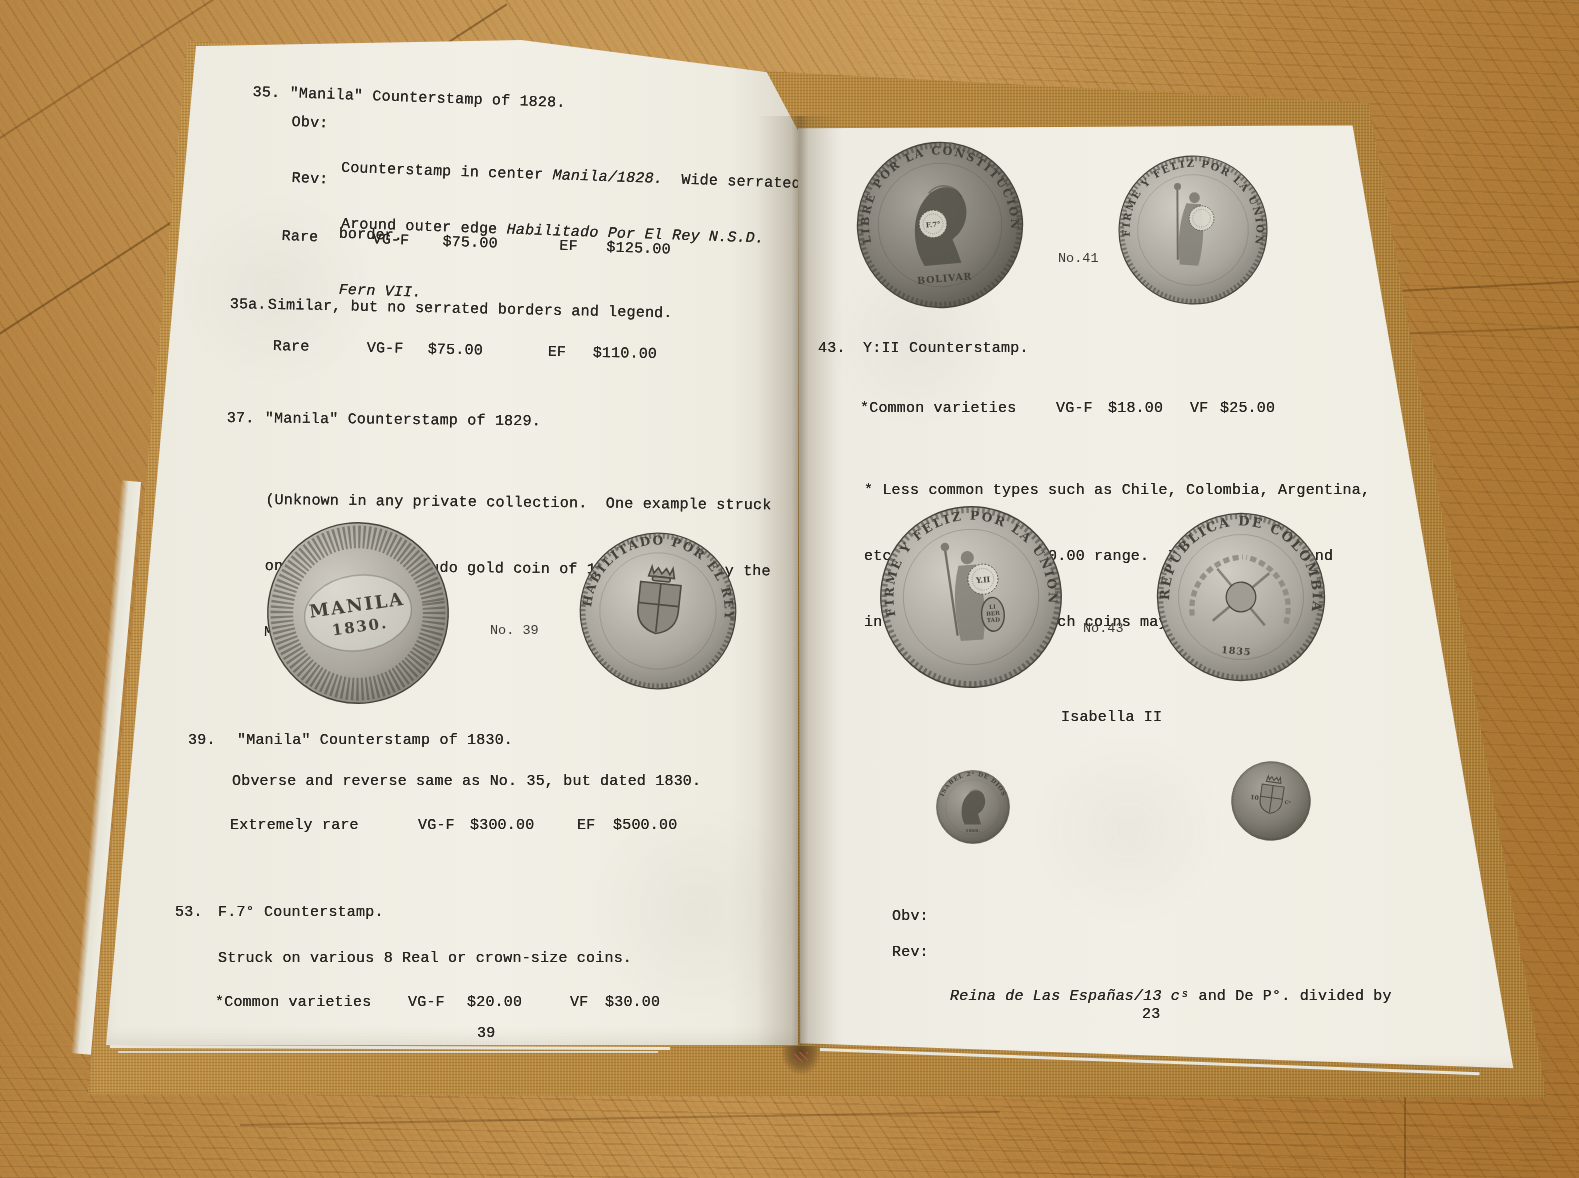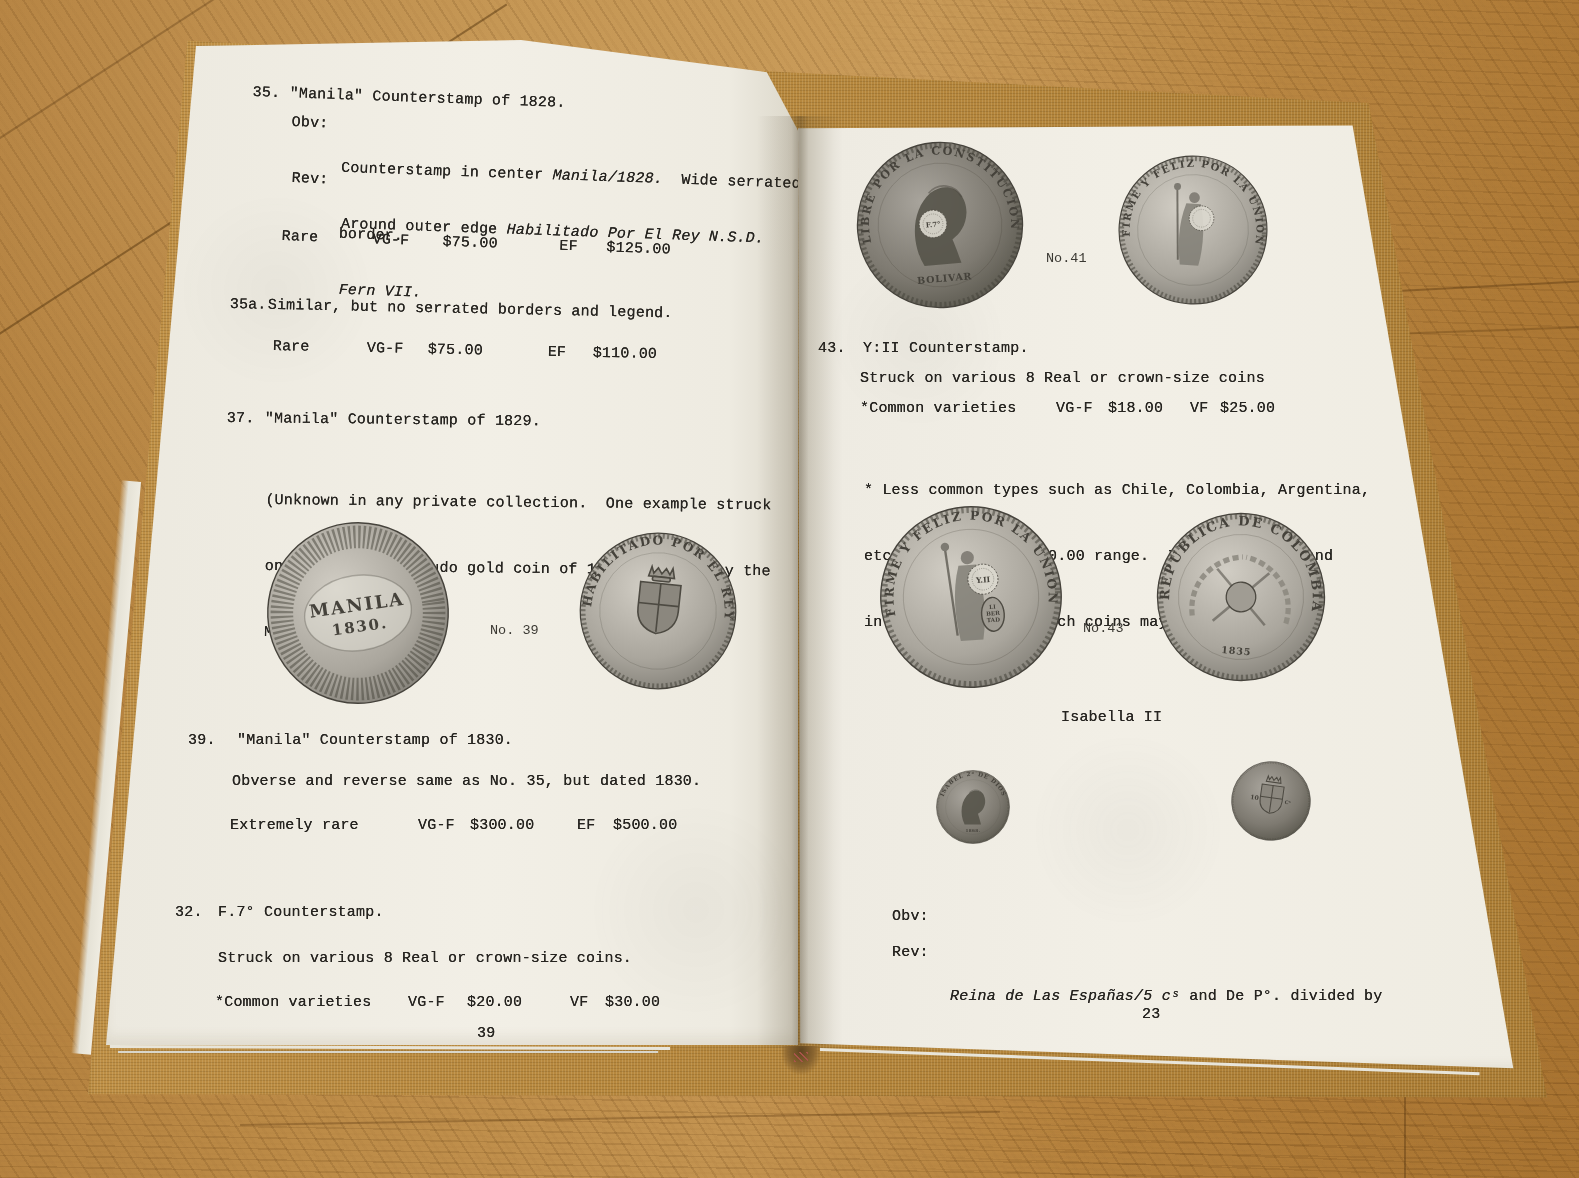--- a/index.html
+++ b/index.html
@@ -181,21 +181,21 @@
   <div class="tline" style="top:731px;left:126px">Obverse and reverse same as No. 35, but dated 1830.</div>
   <div class="tline price" style="top:775px;left:124px">
     <span style="width:188px">Extremely rare</span>
     <span style="width:52px">VG-F</span>
     <span style="width:107px">$300.00</span>
     <span style="width:36px">EF</span>
     <span>$500.00</span>
   </div>
 
   <div class="tline row" style="top:862px;left:69px">
-    <span class="num" style="width:43px">32.</span>
+    <span class="num" style="width:43px">53.</span>
     <span>F.7° Counterstamp.</span>
   </div>
   <div class="tline" style="top:908px;left:112px">Struck on various 8 Real or crown-size coins.</div>
   <div class="tline price" style="top:952px;left:109px">
     <span style="width:193px">*Common varieties</span>
     <span style="width:59px">VG-F</span>
     <span style="width:103px">$20.00</span>
     <span style="width:35px">VF</span>
     <span>$30.00</span>
   </div>
@@ -244,27 +244,26 @@
         <line x1="-24" y1="-52" x2="-17" y2="40" stroke="#4d4a42" stroke-width="2.5" opacity=".7"></line>
         <circle cx="-24" cy="-55" r="4.5" fill="#7d7a72"></circle>
         <circle cx="-1" cy="-42" r="7" fill="#7d7a72" opacity=".9"></circle>
         <path d="M -11 -34 C -20 -6 -18 22 -14 46 L 10 46 C 16 18 14 -12 8 -34 Z" fill="#7d7a72" opacity=".8"></path>
         <g transform="translate(10,-16)">
           <circle r="16" fill="rgba(219,216,206,.92)" stroke="#4d4a42" stroke-dasharray="2 1.7"></circle>
           <circle r="11.5" fill="none" stroke="#4d4a42" stroke-width=".7" stroke-dasharray="1 1.4" opacity=".7"></circle>
           <text y="3.5" class="ct" font-size="8"></text>
         </g>
       </svg></div>
-  <div class="figcap" style="left:248px;top:142px">No.41</div>
+  <div class="figcap" style="left:260px;top:142px">No.41</div>
 
   <div class="tline row" style="top:228px;left:20px">
     <span class="num" style="width:45px">43.</span>
     <span>Y:II Counterstamp.</span>
   </div>
-  <div class="tline" style="top:258px;left:62px">Struck on various 8 Real or crown-size coins</div>
   <div class="tline price" style="top:288px;left:62px">
     <span style="width:196px">*Common varieties</span>
     <span style="width:52px">VG-F</span>
     <span style="width:82px">$18.00</span>
     <span style="width:30px">VF</span>
     <span>$25.00</span>
   </div>
   <div class="tline" style="top:326px;left:66px">
     <div>* Less common types such as Chile, Colombia, Argentina,</div>
     <div>etc., sell in the $60.00 range.  If well struck and</div>
@@ -358,21 +357,21 @@
         <text x="-41" y="2" class="ct" font-size="15">10</text>
         <text x="41" y="2" class="ct" font-size="12">Cˢ</text>
       </svg></div>
 
   <div class="tline row" style="top:796px;left:94px">
     <span class="lbl" style="width:58px">Obv:</span>
   </div>
   <div class="tline row" style="top:832px;left:94px">
     <span class="lbl" style="width:58px">Rev:</span>
     <div>
-      <div><span class="it">Reina de Las Españas/5 cˢ</span><span> and De P°. divided by</span></div>
+      <div><span class="it">Reina de Las Españas/13 cˢ</span><span> and De P°. divided by</span></div>
       <div>crowned coat of arms.</div>
     </div>
   </div>
   <div class="tline" style="top:894px;left:344px">23</div>
 </div>
 
 <div class="gutter"></div>
 <div class="notch">
     <i></i>
   </div>

